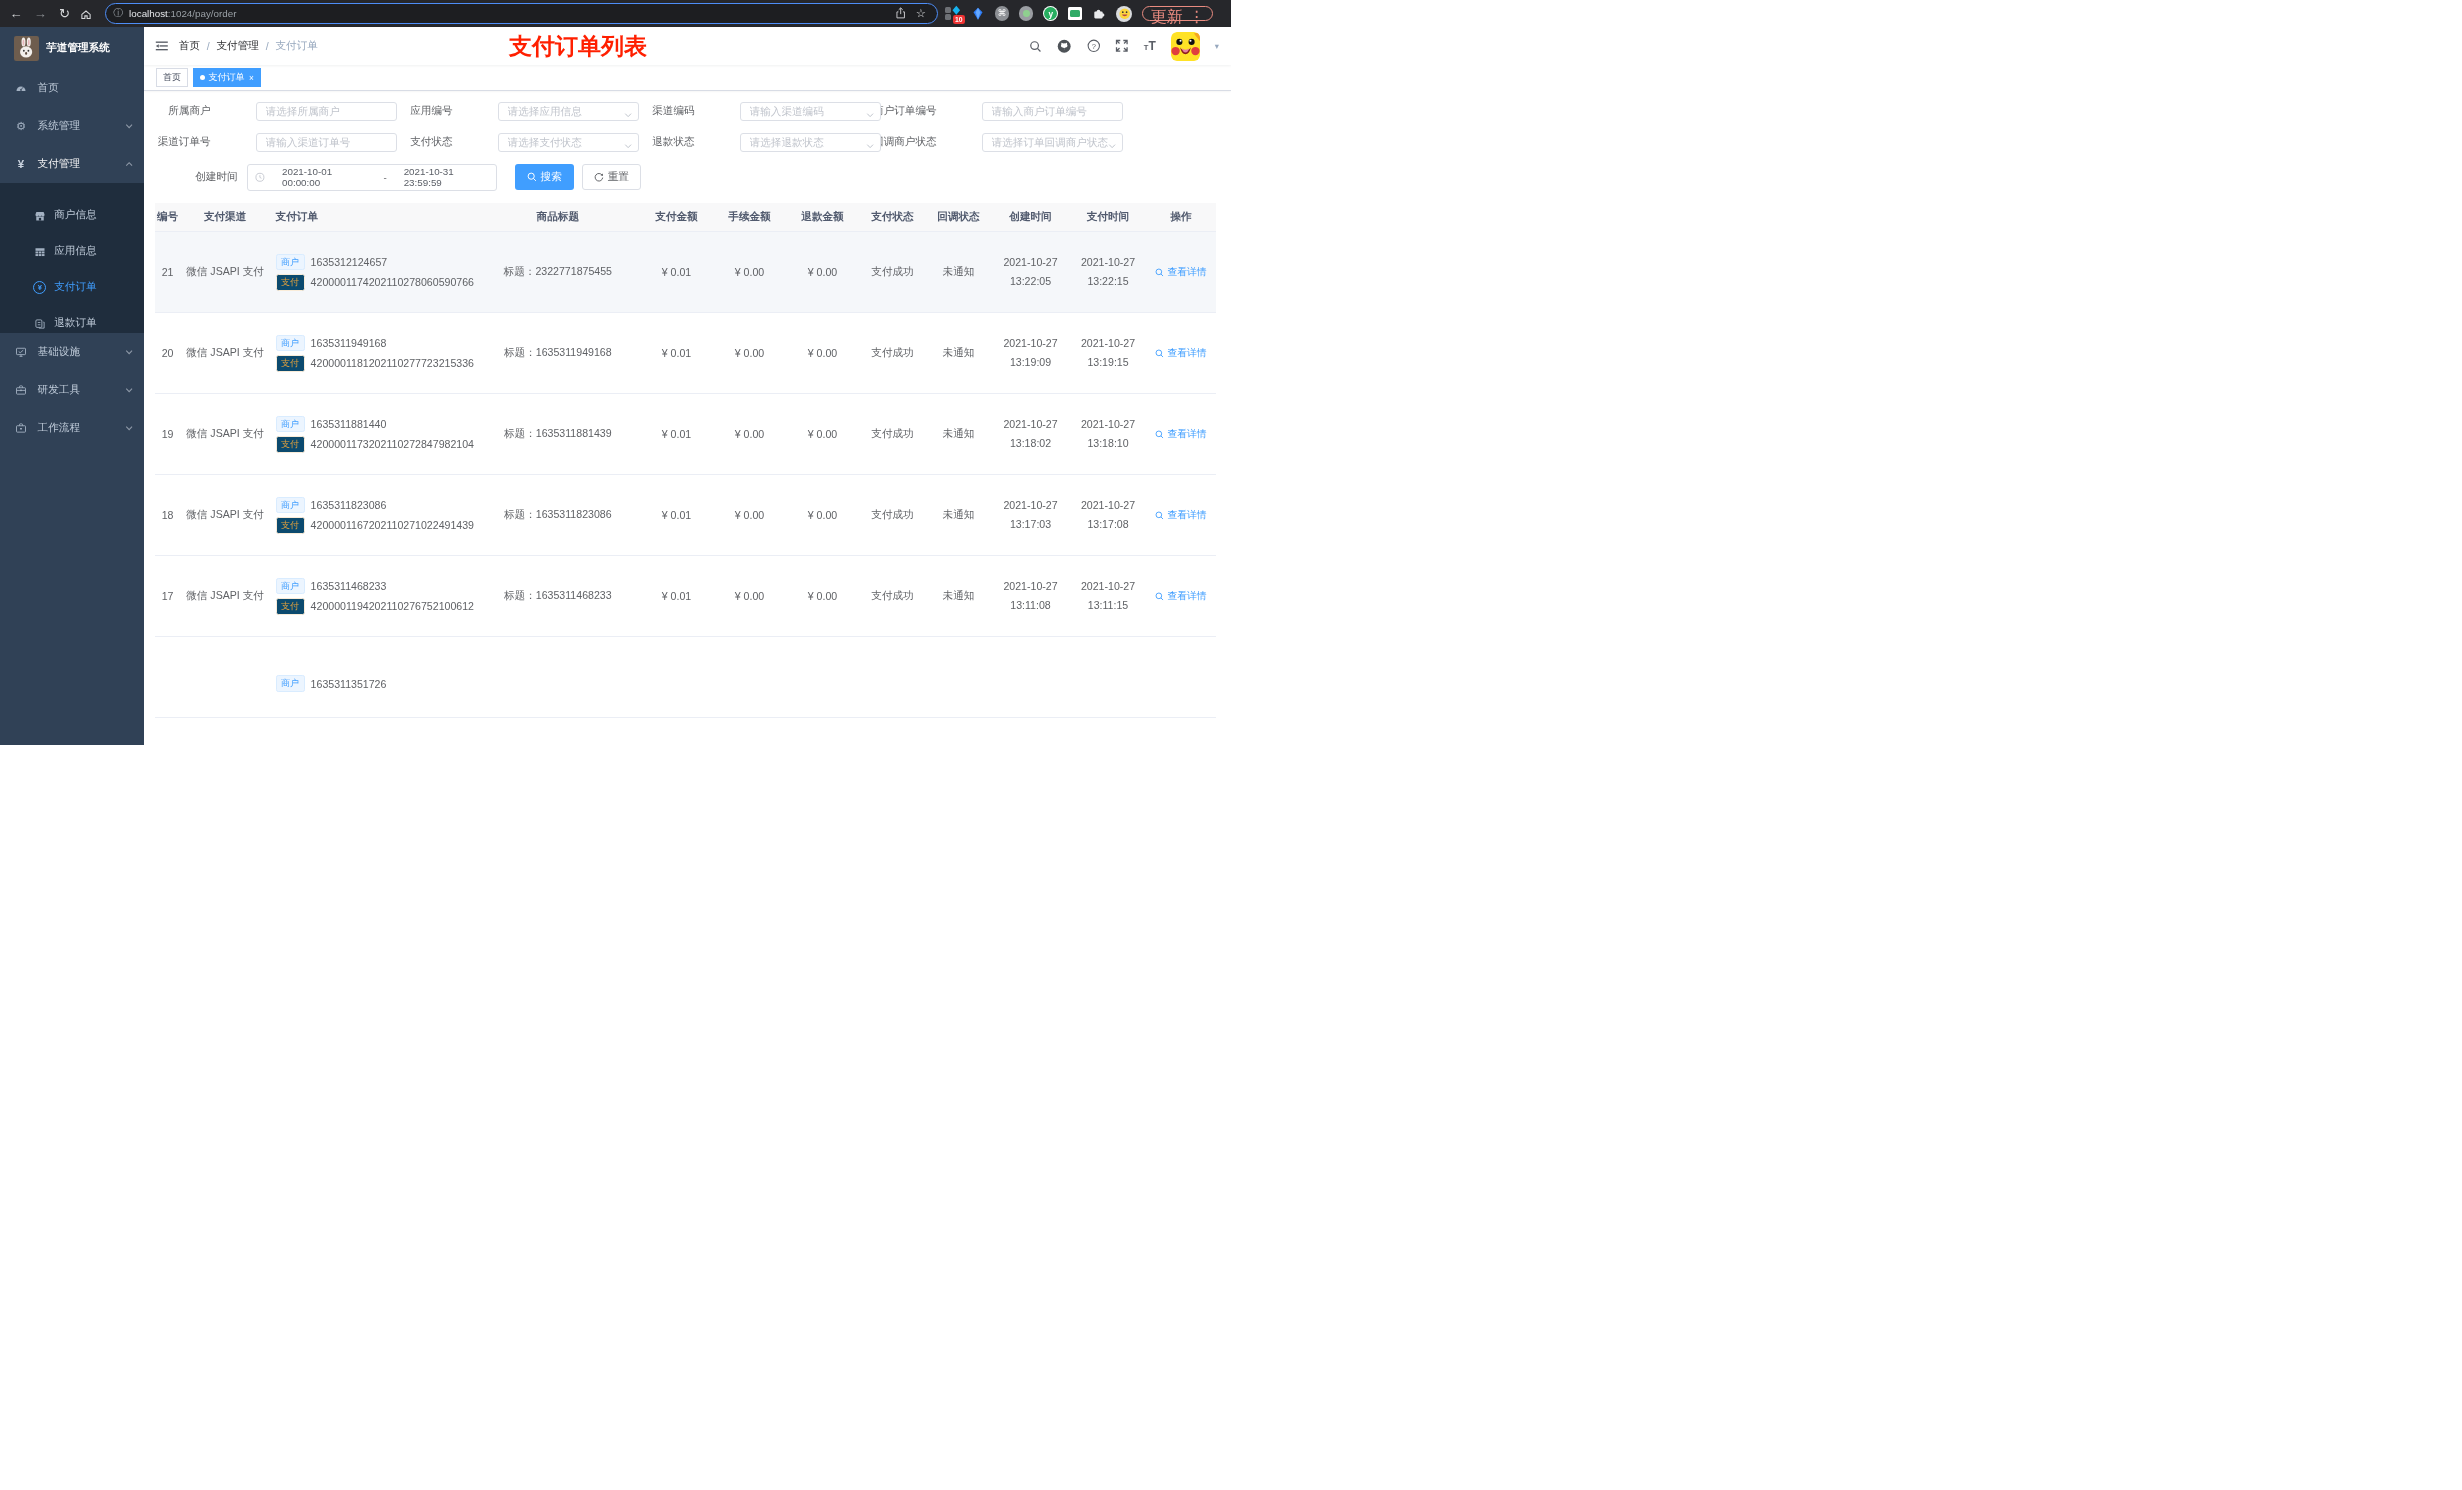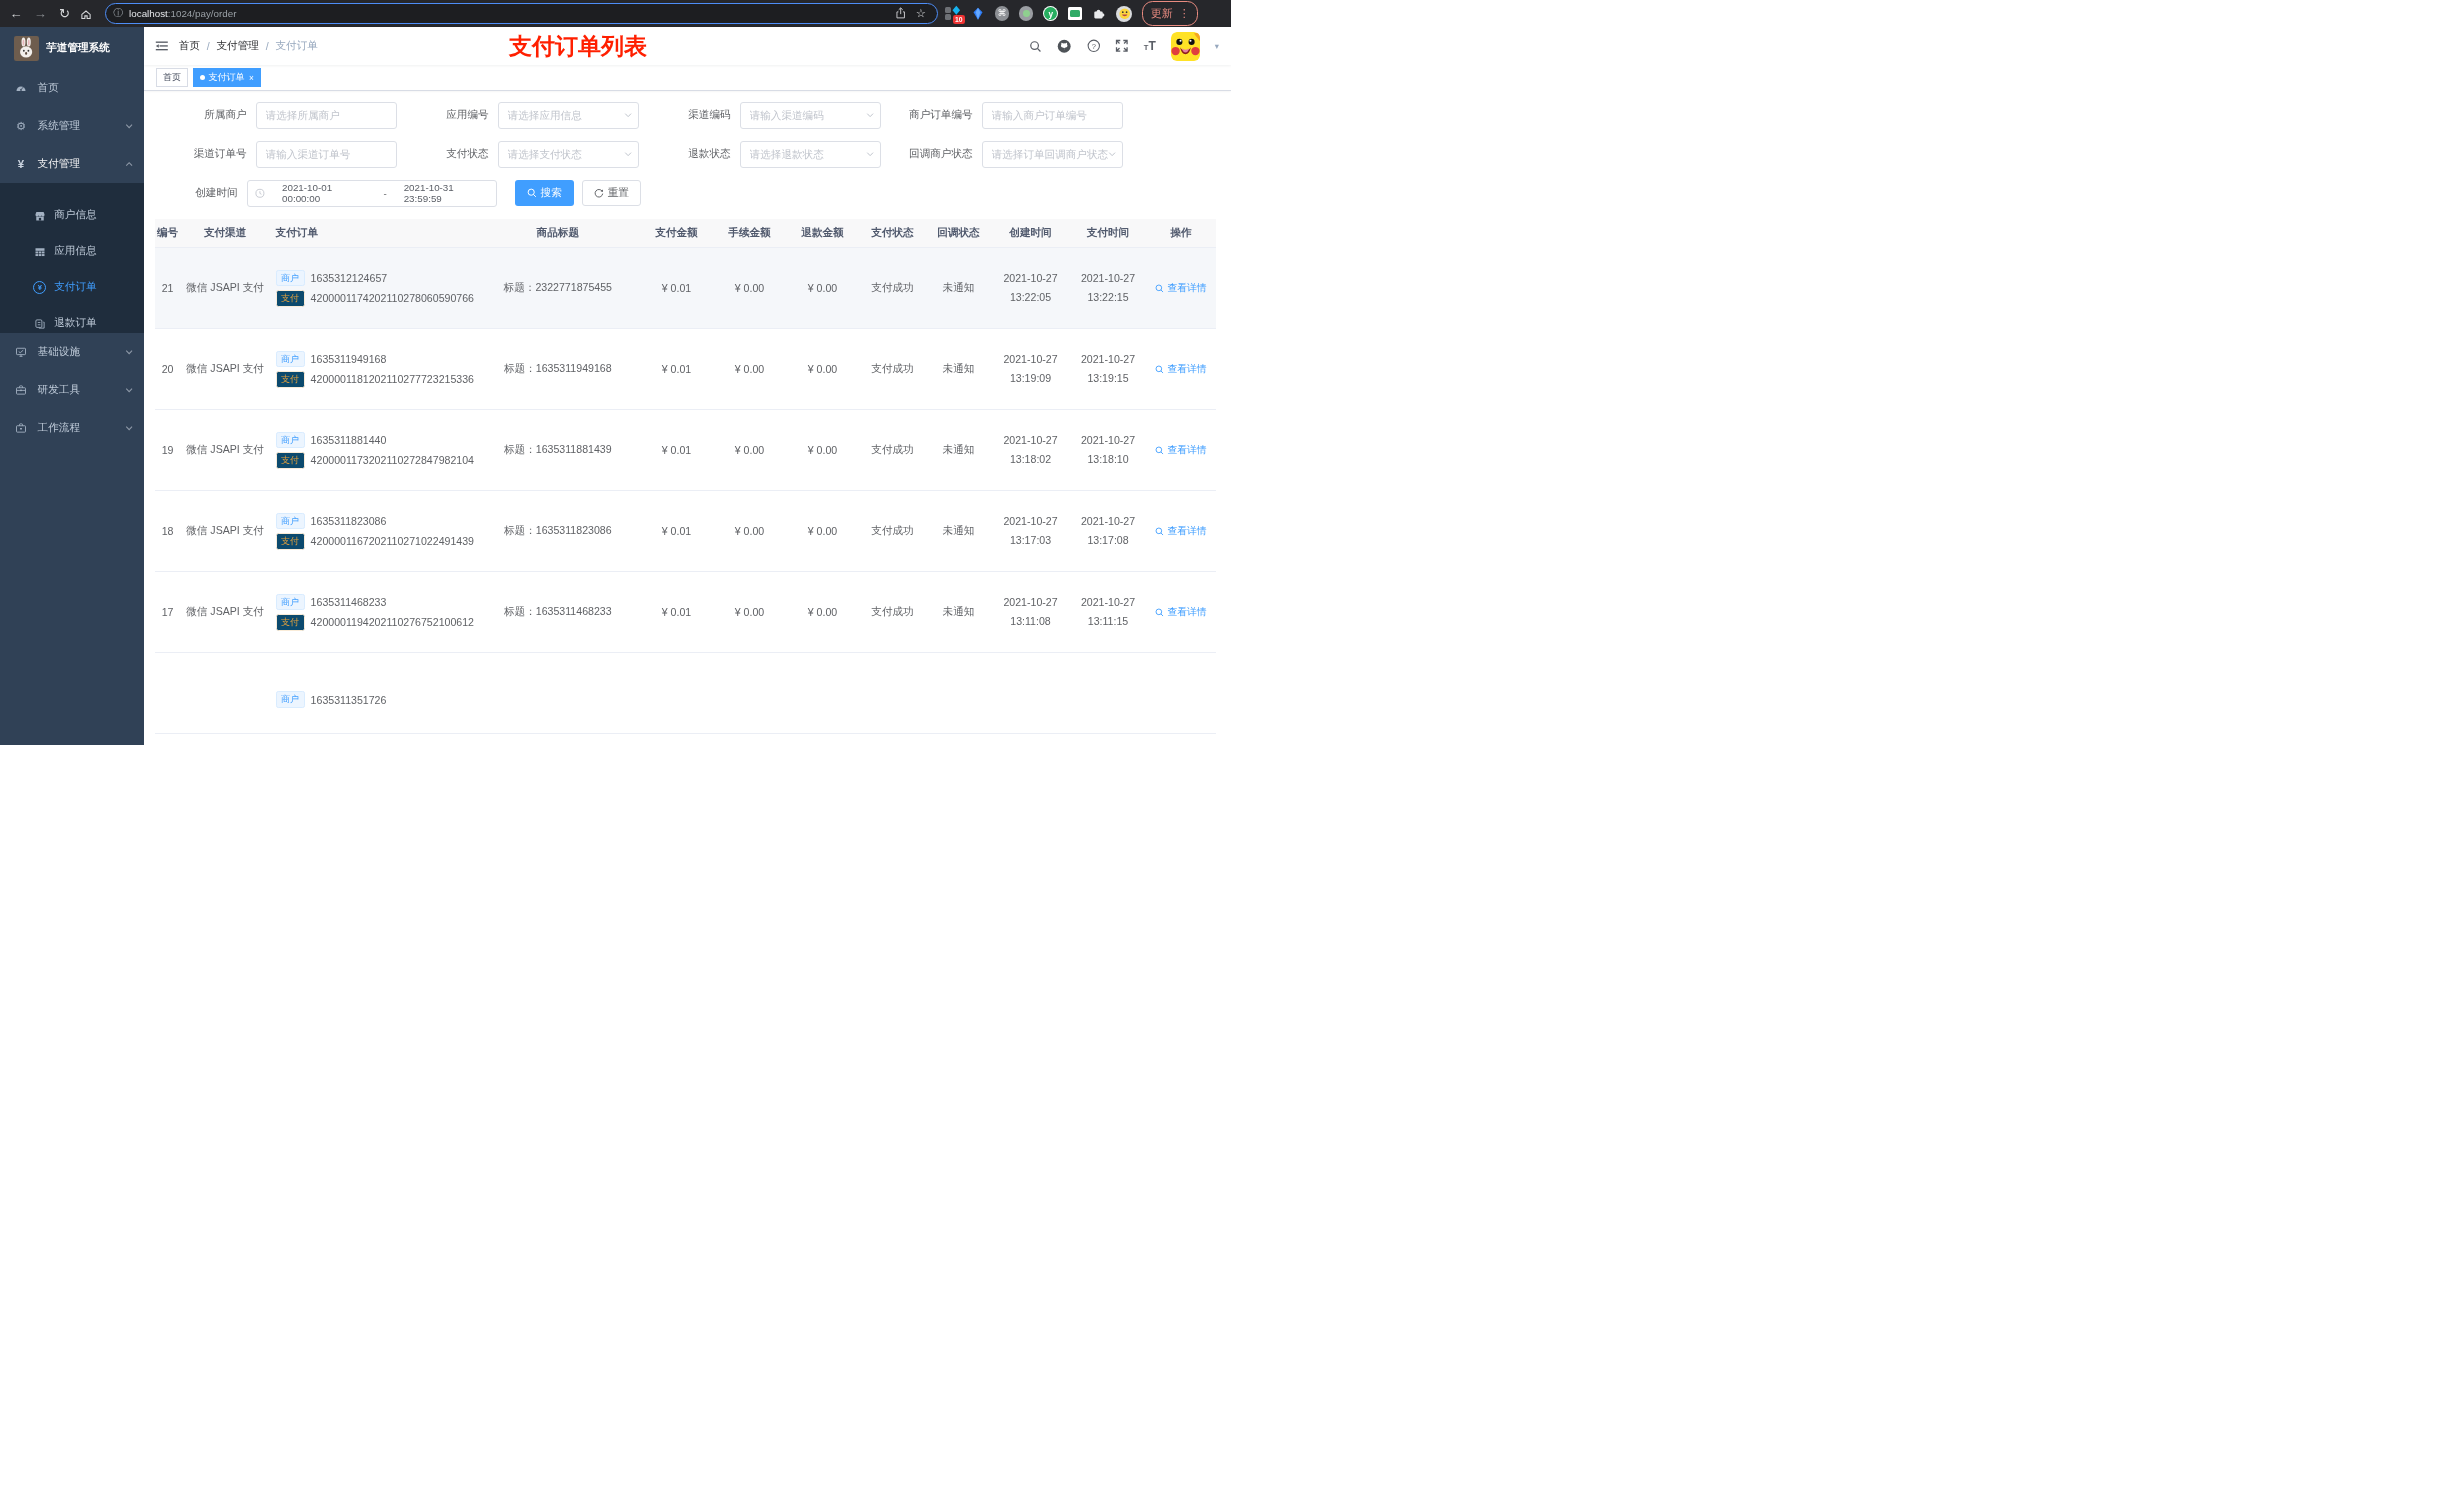--- a/index.html
+++ b/index.html
@@ -20,21 +20,21 @@
   .ext { position:relative; width:15px; height:15px; display:flex; align-items:center; justify-content:center; cursor:pointer; }
   .badge { position:absolute; bottom:-3px; right:-4.5px; background:#e33; color:#fff; font-size:6.8px; border-radius:2.3px; padding:0 2.3px; line-height:9px; font-weight:bold; }
   .circ-gray { width:14.4px; height:14.4px; border-radius:50%; background:#8d9095; color:#fff; display:flex; align-items:center; justify-content:center; font-size:9px; }
   .circ-dot { width:14.4px; height:14.4px; border-radius:50%; background:#9a9da2; display:flex; align-items:center; justify-content:center; }
   .circ-dot i { width:6.8px; height:6.8px; border-radius:50%; background:#8fd08f; }
   .circ-green { width:15px; height:15px; border-radius:50%; background:#fff; display:flex; align-items:center; justify-content:center; }
   .circ-green b { width:13px; height:13px; border-radius:50%; background:#27ae60; color:#fff; font-size:8.3px; display:flex; align-items:center; justify-content:center; }
   .chat-sq { width:13.6px; height:13.6px; background:#fff; border-radius:1.5px; display:flex; align-items:center; justify-content:center; }
   .chat-sq i { width:9.8px; height:7.6px; background:#2fab66; border-radius:1.5px; position:relative; }
   .avatar-emoji { width:16px; height:16px; border-radius:50%; background:#d9dbde; display:flex; align-items:center; justify-content:center; }
-  .update-pill { border:1.1px solid #e98b80; color:#e98b80; border-radius:10.6px; height:25px; display:flex; align-items:center; gap:6px; padding:0 7.6px; font-size:11px; cursor:pointer; }
+  .update-pill { border:1.1px solid #e98b80; color:#e98b80; border-radius:10.6px; height:15px; display:flex; gap:6px; padding:0 7.6px; font-size:16px; cursor:pointer; }
 
   
   .app { display:flex; height:718px; }
   .sidebar { width:144px; background:#304156; flex-shrink:0; }
   .logo-row { height:42px; display:flex; align-items:center; padding-left:13.6px; gap:7.6px; }
   .logo-title { color:#fff; font-size:10.6px; font-weight:bold; }
   .menu-item { height:38px; display:flex; align-items:center; padding:0 10.6px 0 15px; color:#bfcbd9; font-size:10.6px; cursor:pointer; }
   .menu-item .mi-ic { width:12px; margin-right:10.6px; display:flex; justify-content:center; color:#a3b1c2; font-size:11.4px; }
   .menu-item .lbl { flex:1; }
   .menu-item.open .lbl { color:#f4f4f5; }
@@ -66,21 +66,21 @@
   .tab { height:19.7px; display:inline-flex; align-items:center; padding:0 6px; border:0.8px solid #d8dce5; background:#fff; color:#495060; font-size:9px; cursor:pointer; }
   .tab.active { background:#409eff; border-color:#409eff; color:#fff; }
   .tab .dot { width:5.3px; height:5.3px; border-radius:50%; background:#fff; margin-right:3.8px; }
   .tab .x { margin-left:4.5px; font-size:8.3px; }
 
   
   .main { flex:1; background:#fff; padding:10.6px 15px 0 10.6px; overflow:hidden; }
   .f-row { display:flex; align-items:center; margin-bottom:12px; }
   .f-item { width:242px; display:flex; align-items:center; justify-content:flex-end; flex-shrink:0; }
   .f-label { color:#606266; font-size:10.6px; padding-right:9px; white-space:nowrap; }
-  .ctrl { position:relative; width:141px; height:27px; flex-shrink:0; }
+  .ctrl { position:relative; width:141px; height:19px; flex-shrink:0;margin-left:36px; }
   .ctrl input { width:100%; height:100%; border:0.8px solid #dcdfe6; border-radius:3px; padding:0 9px; font-size:10.6px; color:#606266; outline:none; font-family:inherit; }
   .ctrl input::placeholder { color:#c0c4cc; }
   .ctrl .chev { position:absolute; right:6.8px; top:9.8px; pointer-events:none; }
   .date-box { width:250px; height:27px; border:0.8px solid #dcdfe6; border-radius:3px; display:flex; align-items:center; padding:0 7.6px; gap:17px; font-size:9.8px; color:#5a5e66; }
   .btn { height:26px; border-radius:3px; font-size:10.6px; display:inline-flex; align-items:center; gap:3.8px; cursor:pointer; border:0.8px solid transparent; padding:0 11.4px; font-family:inherit; }
   .btn-primary { background:#409eff; color:#fff; margin-left:18px; }
   .btn-default { background:#fff; color:#606266; border-color:#dcdfe6; margin-left:7.6px; }
   .tool-row { display:flex; align-items:center; justify-content:space-between; margin-top:3px; margin-bottom:9px; }
   .btn-export { height:23px; padding:0 9px; font-size:9.8px; color:#e6a23c; background:#fdf6ec; border:0.8px solid #f5dab1; border-radius:3px; display:inline-flex; align-items:center; gap:3.8px; cursor:pointer; font-family:inherit; }
   .circ-btns { display:flex; gap:7.6px; }

